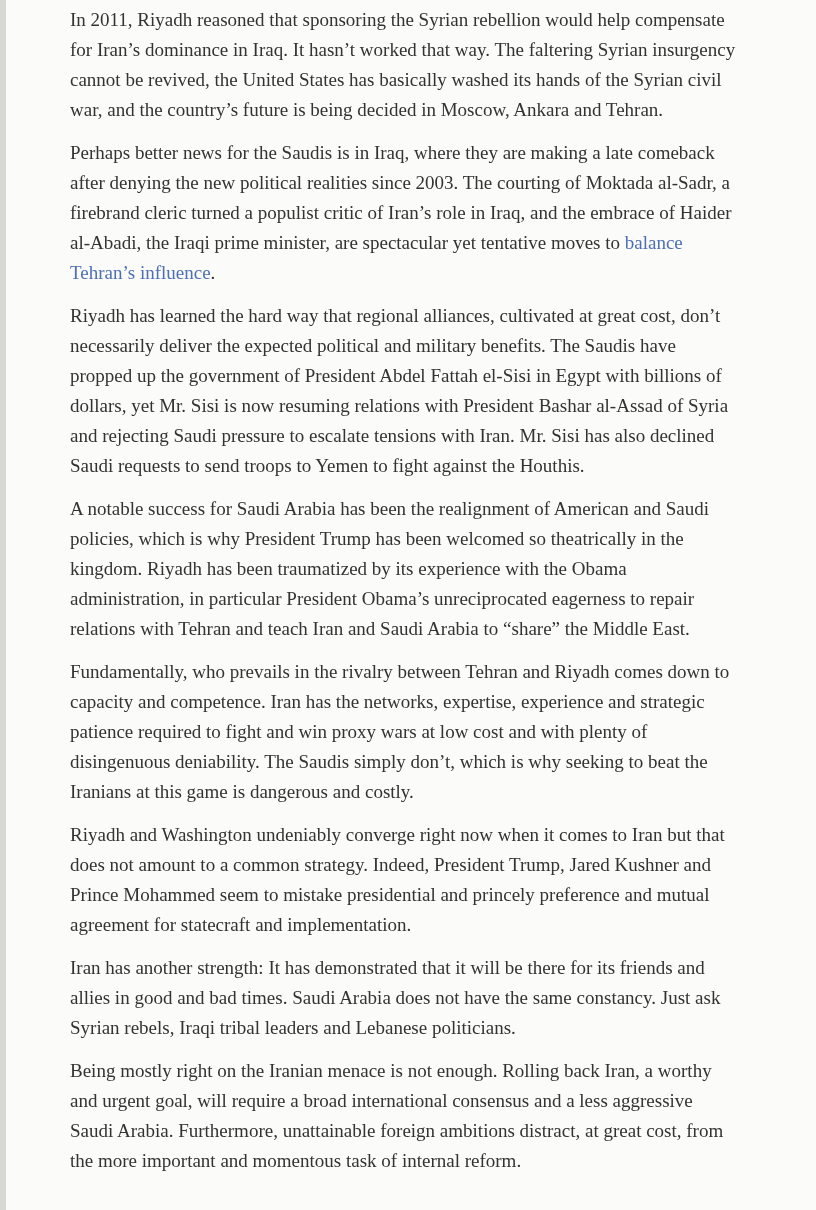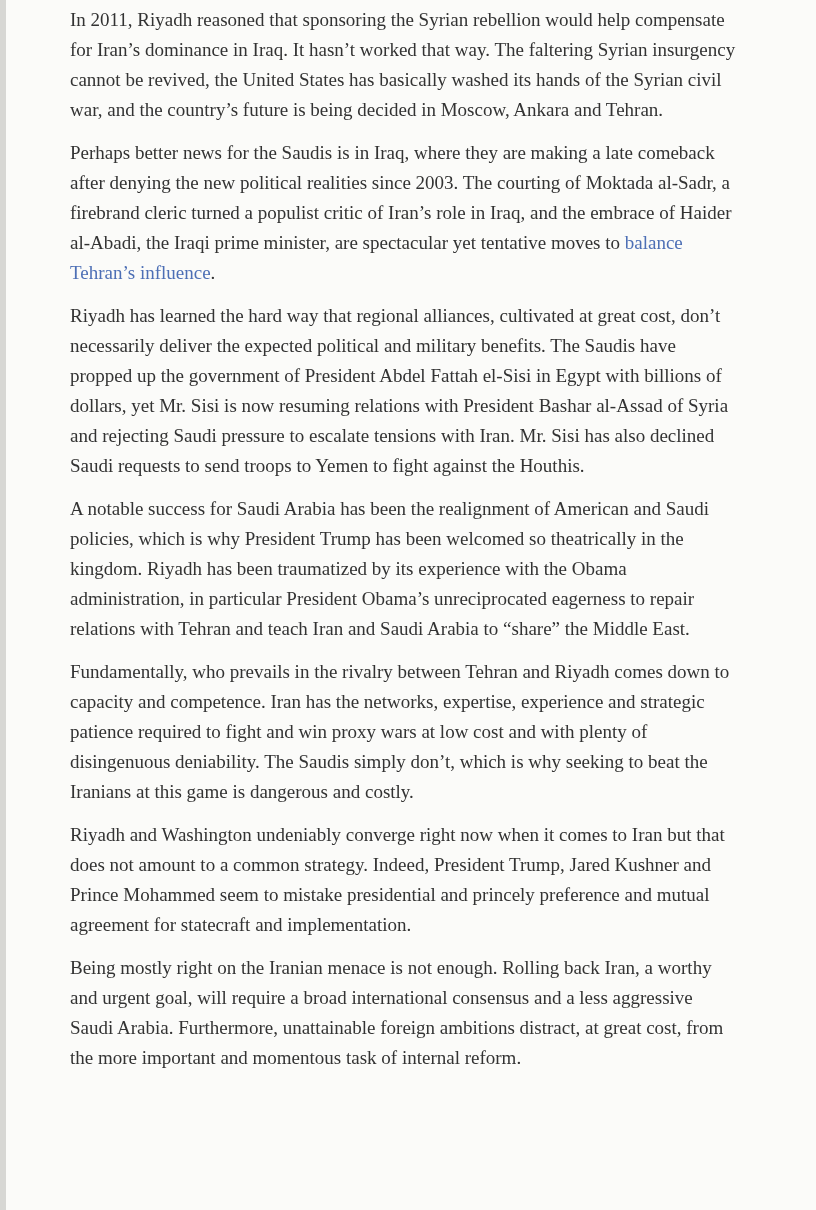--- a/index.html
+++ b/index.html
@@ -62,17 +62,20 @@
   </p>
 
   <p>
     <span>Fundamentally, who prevails in the rivalry between Tehran and Riyadh comes down to capacity and competence. Iran has the networks, expertise, experience and strategic patience required to fight and win proxy wars at low cost and with plenty of disingenuous deniability. The Saudis simply don’t, which is why seeking to beat the Iranians at this game is dangerous and costly.</span>
   </p>
 
   <p>
     <span>Riyadh and Washington undeniably converge right now when it comes to Iran but that does not amount to a common strategy. Indeed, President Trump, Jared Kushner and Prince Mohammed seem to mistake presidential and princely preference and mutual agreement for statecraft and implementation.</span>
   </p>
 
+  <p>
+    <span>Iran has another strength: It has demonstrated that it will be there for its friends and allies in good and bad times. Saudi Arabia does not have the same constancy. Just ask Syrian rebels, Iraqi tribal leaders and Lebanese politicians.</span>
+  </p>
 
   <p>
     <span>Being mostly right on the Iranian menace is not enough. Rolling back Iran, a worthy and urgent goal, will require a broad international consensus and a less aggressive Saudi Arabia. Furthermore, unattainable foreign ambitions distract, at great cost, from the more important and momentous task of internal reform.</span>
   </p>
 </main>
 
 </body></html>

